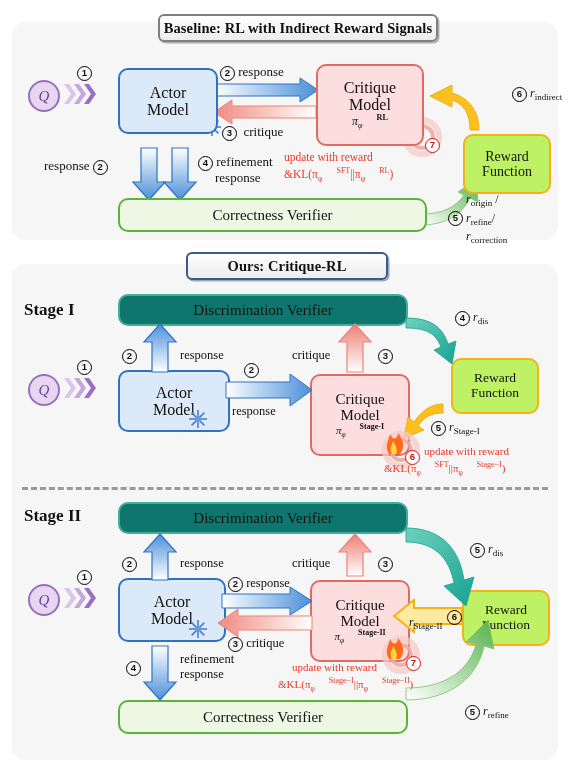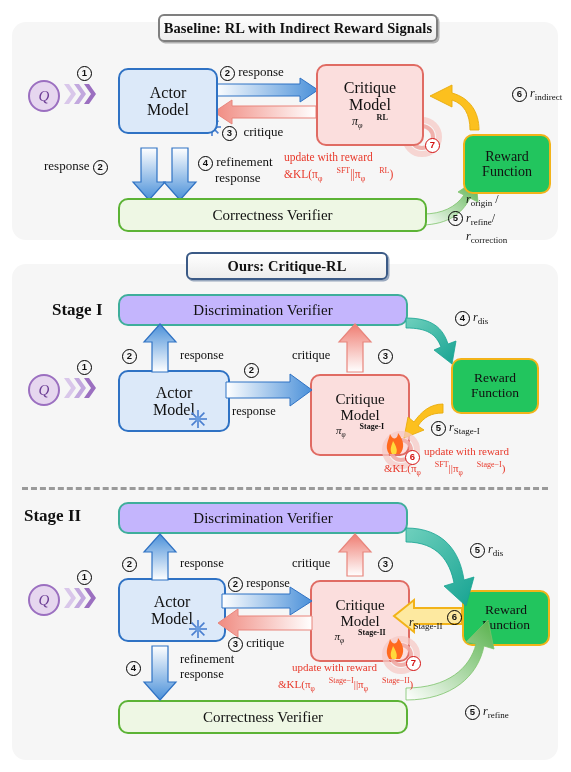--- a/index.html
+++ b/index.html
@@ -9,23 +9,23 @@
   .title-chip{position:absolute;background:linear-gradient(#ffffff,#ececec);
        border-radius:6px;text-align:center;font-family:"Liberation Serif",serif;
        font-weight:bold;letter-spacing:.1px;display:flex;align-items:center;
        justify-content:center;z-index:40;}
   .chip-gray{border:2.5px solid #7f7f7f;box-shadow:1.5px 1.5px 0 rgba(120,120,120,.55);}
   .chip-blue{border:2.5px solid #3b5a86;box-shadow:1.5px 1.5px 0 rgba(59,90,134,.5);}
   .box{position:absolute;border-radius:10px;display:flex;flex-direction:column;
        align-items:center;justify-content:center;text-align:center;line-height:1.08;z-index:20;}
   .box-actor{background:#dce9f9;border:2px solid #2f72c4;}
   .box-critique{background:#fbdedd;border:2px solid #e06b63;}
-  .box-reward{background:#22c55e;border:2.4px solid #f2b319;}
+  .box-reward{background:#bef264;border:2.4px solid #f2b319;}
   .box-correct{background:#eef7e4;border:2px solid #5cb335;}
-  .box-disc{background:#c4b5fd;border:2.2px solid #3fae9b;text-align:right;}
+  .box-disc{background:#0f766e;border:2.2px solid #3fae9b;text-align:right;}
   .lbl{position:absolute;white-space:nowrap;z-index:30;}
   .num{display:inline-block;border:1.6px solid #000;border-radius:50%;
        width:13px;height:13px;line-height:11px;text-align:center;font-size:9.5px;
        font-weight:bold;font-family:"Liberation Sans",sans-serif;vertical-align:middle;}
   .num-red{border-color:#d31212;color:#d31212;background:#fff;}
   .red{color:#e8392b;}
   .stage{position:absolute;font-weight:bold;font-size:17px;z-index:30;}
   svg{position:absolute;left:0;top:0;overflow:visible;}
   .svg-layer{position:absolute;left:0;top:0;width:571px;height:772px;z-index:10;pointer-events:none;}
   .svg-top{z-index:25;}
@@ -161,21 +161,21 @@
   <span class="num num-red">7</span></div>
 
 <div class="panel" style="left:12px;top:264px;width:546px;height:496px;"></div>
 
 <div class="title-chip chip-blue" style="left:186px;top:252px;width:198px;height:24px;font-size:14.5px;">
   <span>Ours: Critique-RL</span>
 </div>
 
 <div class="dash" style="left:22px;top:487px;width:526px;"></div>
 
-<div class="stage" style="left:24px;top:300px;margin-left:28px;">
+<div class="stage" style="left:24px;top:300px;">
   <span>Stage I</span></div>
 <div class="stage" style="left:24px;top:506px;">
   <span>Stage II</span></div>
 
 <svg class="svg-layer svg-top">
 
   <g>
     <path d="M64,378 l7,10 l-7,10 l5,0 l7,-10 l-7,-10 z" fill="#d9c7ea"></path>
     <path d="M74,378 l7,10 l-7,10 l5,0 l7,-10 l-7,-10 z" fill="#c2a8de"></path>
     <path d="M84,378 l7,10 l-7,10 l5,0 l7,-10 l-7,-10 z" fill="#9b6fc0"></path>

